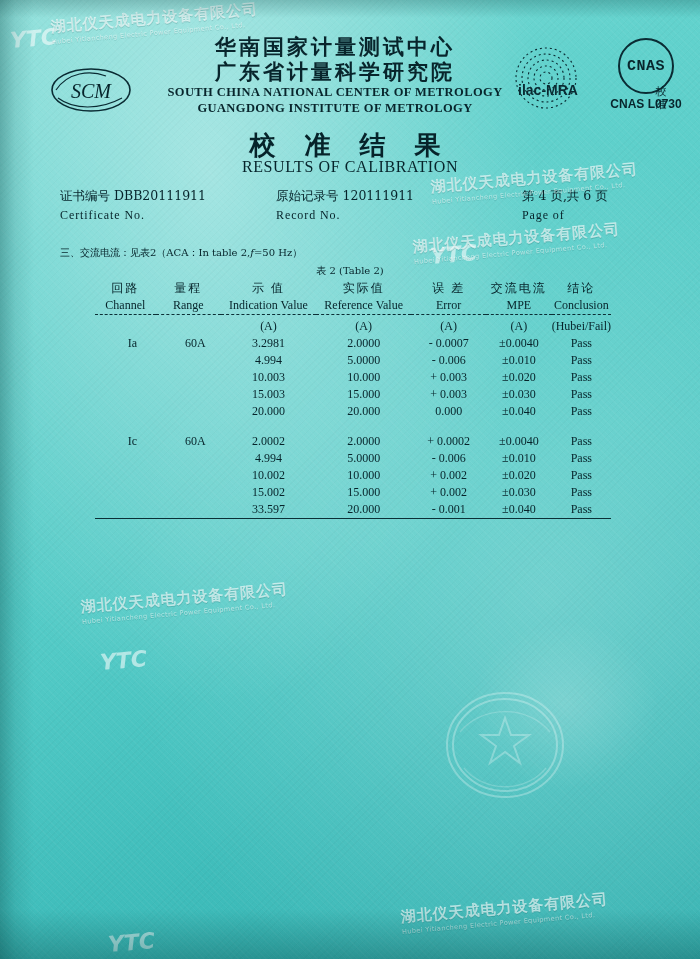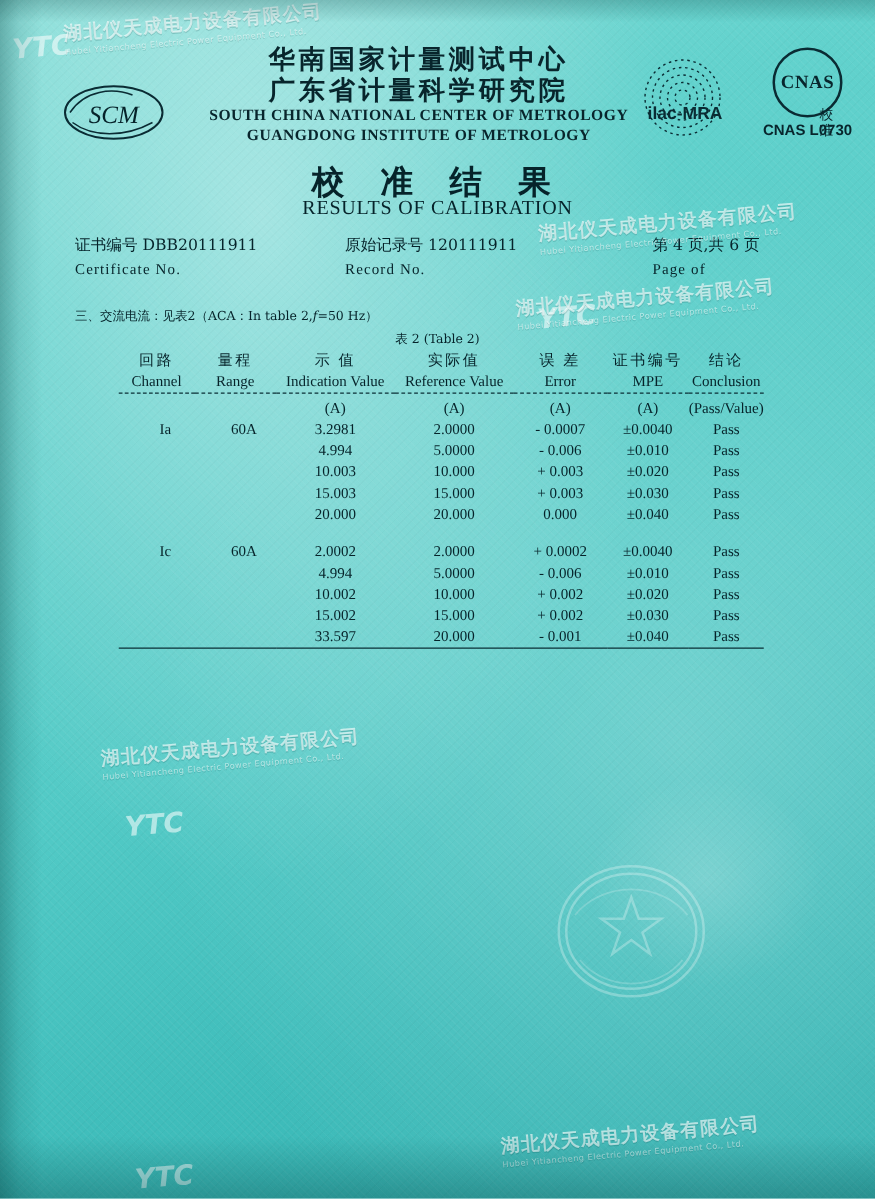--- a/index.html
+++ b/index.html
@@ -118,21 +118,21 @@
   }
   .cnas-circle {
     width: 52px;
     height: 52px;
     border: 2px solid #0a2b33;
     border-radius: 50%;
     margin: 0 auto;
     display: flex;
     align-items: center;
     justify-content: center;
-    font-family: Liberation Serif, serif;
+    font-family: Liberation Mono, monospace;
     font-weight: bold;
     font-size: 15px;
     letter-spacing: 0.5px;
     color: #08252c;
   }
   .cnas-id {
     margin-top: 3px;
     font-family: "Liberation Sans", sans-serif;
     font-weight: bold;
     font-size: 12px;
@@ -399,21 +399,21 @@
 
   <div class="tbl-wrap">
     <table class="cal">
       <tbody>
         <tr class="hdr-cn">
           <td class="col-ch">回路</td>
           <td class="col-rg">量程</td>
           <td class="col-ind">示  值</td>
           <td class="col-ref">实际值</td>
           <td class="col-err">误  差</td>
-          <td class="col-mpe">证书编号</td>
+          <td class="col-mpe">交流电流</td>
           <td class="col-con">结论</td>
         </tr>
         <tr class="hdr-en">
           <td>Channel</td>
           <td>Range</td>
           <td>Indication Value</td>
           <td>Reference Value</td>
           <td>Error</td>
           <td>MPE</td>
           <td>Conclusion</td>
@@ -421,21 +421,21 @@
         <tr class="rule-dash">
             <td colspan="7"></td>
           </tr>
         <tr class="unit-row">
           <td></td>
           <td></td>
           <td>(A)</td>
           <td>(A)</td>
           <td>(A)</td>
           <td>(A)</td>
-          <td>(Pass/Value)</td>
+          <td>(Hubei/Fail)</td>
         </tr>
 
         <tr class="data-row">
           <td class="left-ish">Ia</td>
           <td class="left-ish">60A</td>
           <td>3.2981</td>
           <td>2.0000</td>
           <td>- 0.0007</td>
           <td>±0.0040</td>
           <td>Pass</td>

